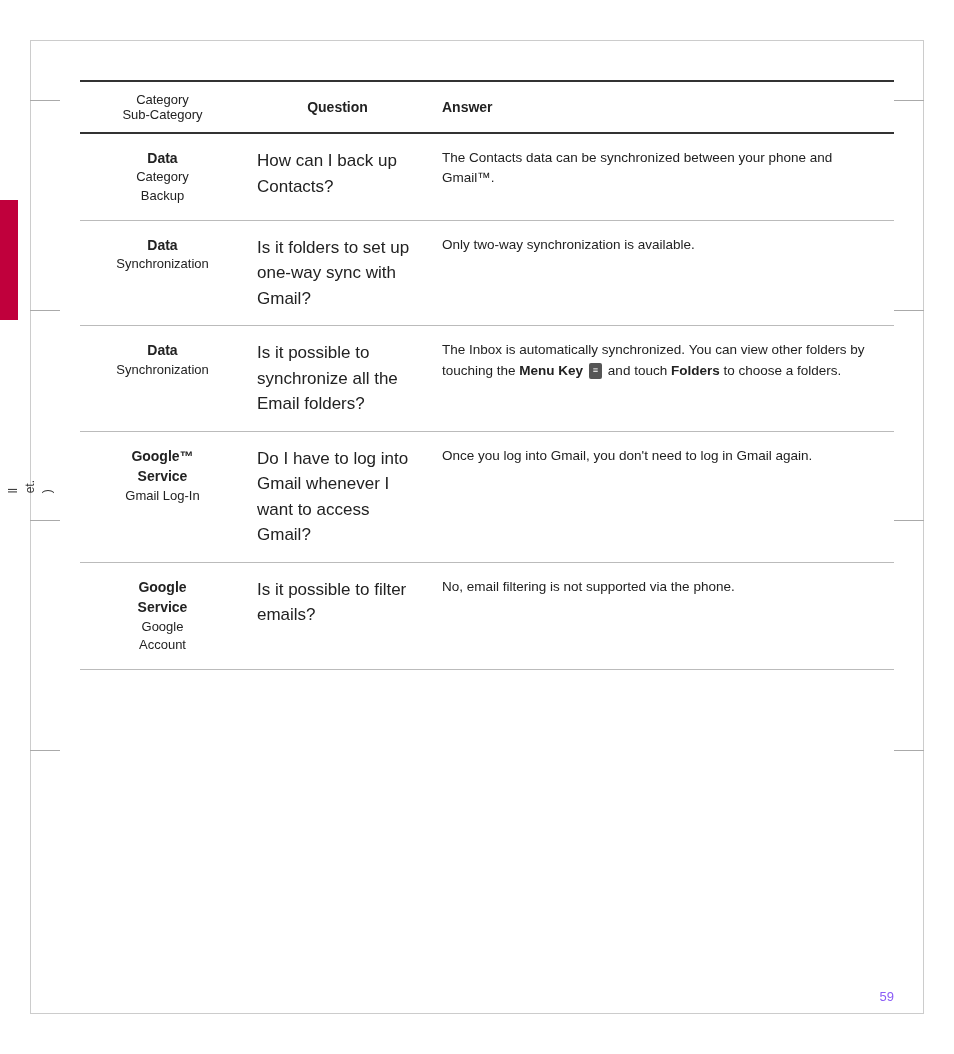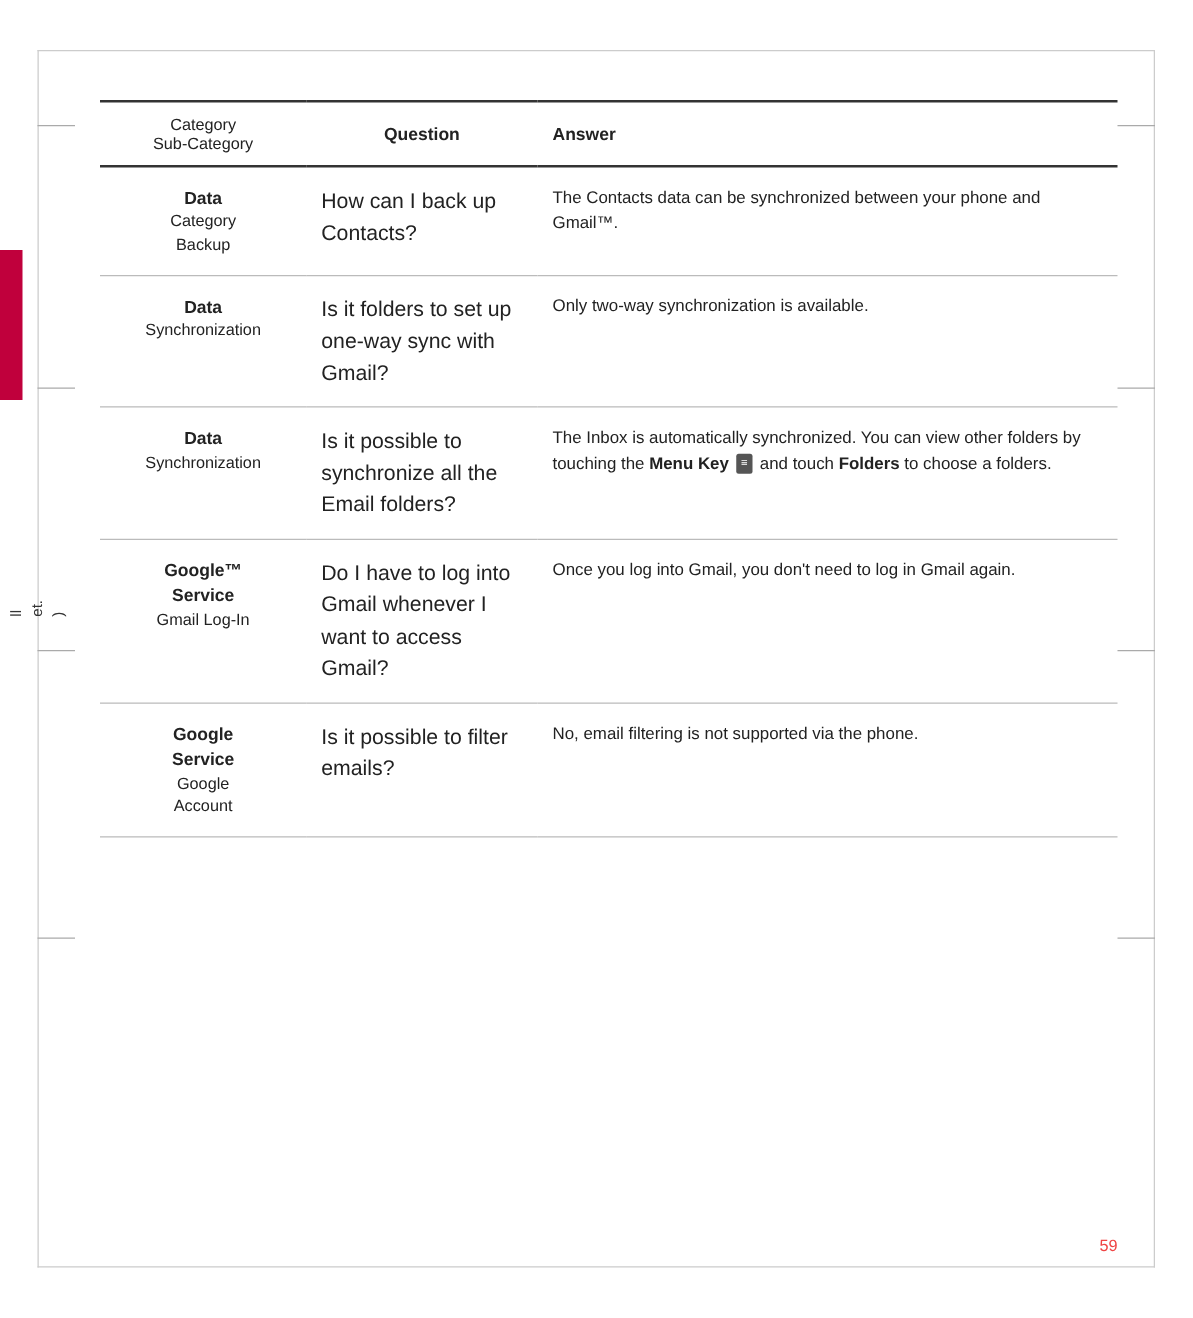--- a/index.html
+++ b/index.html
@@ -235,21 +235,21 @@
       vertical-align: middle;
       margin: 0 2px;
     }
 
     
     .page-number {
       position: absolute;
       bottom: 50px;
       right: 60px;
       font-size: 13px;
-      color: #ef4444;
+      color: #8b5cf6;
     }
   </style>
 </head>
 <body>
 
 <div class="border-top"></div>
 <div class="border-bottom"></div>
 <div class="border-left"></div>
 <div class="border-right"></div>
 

